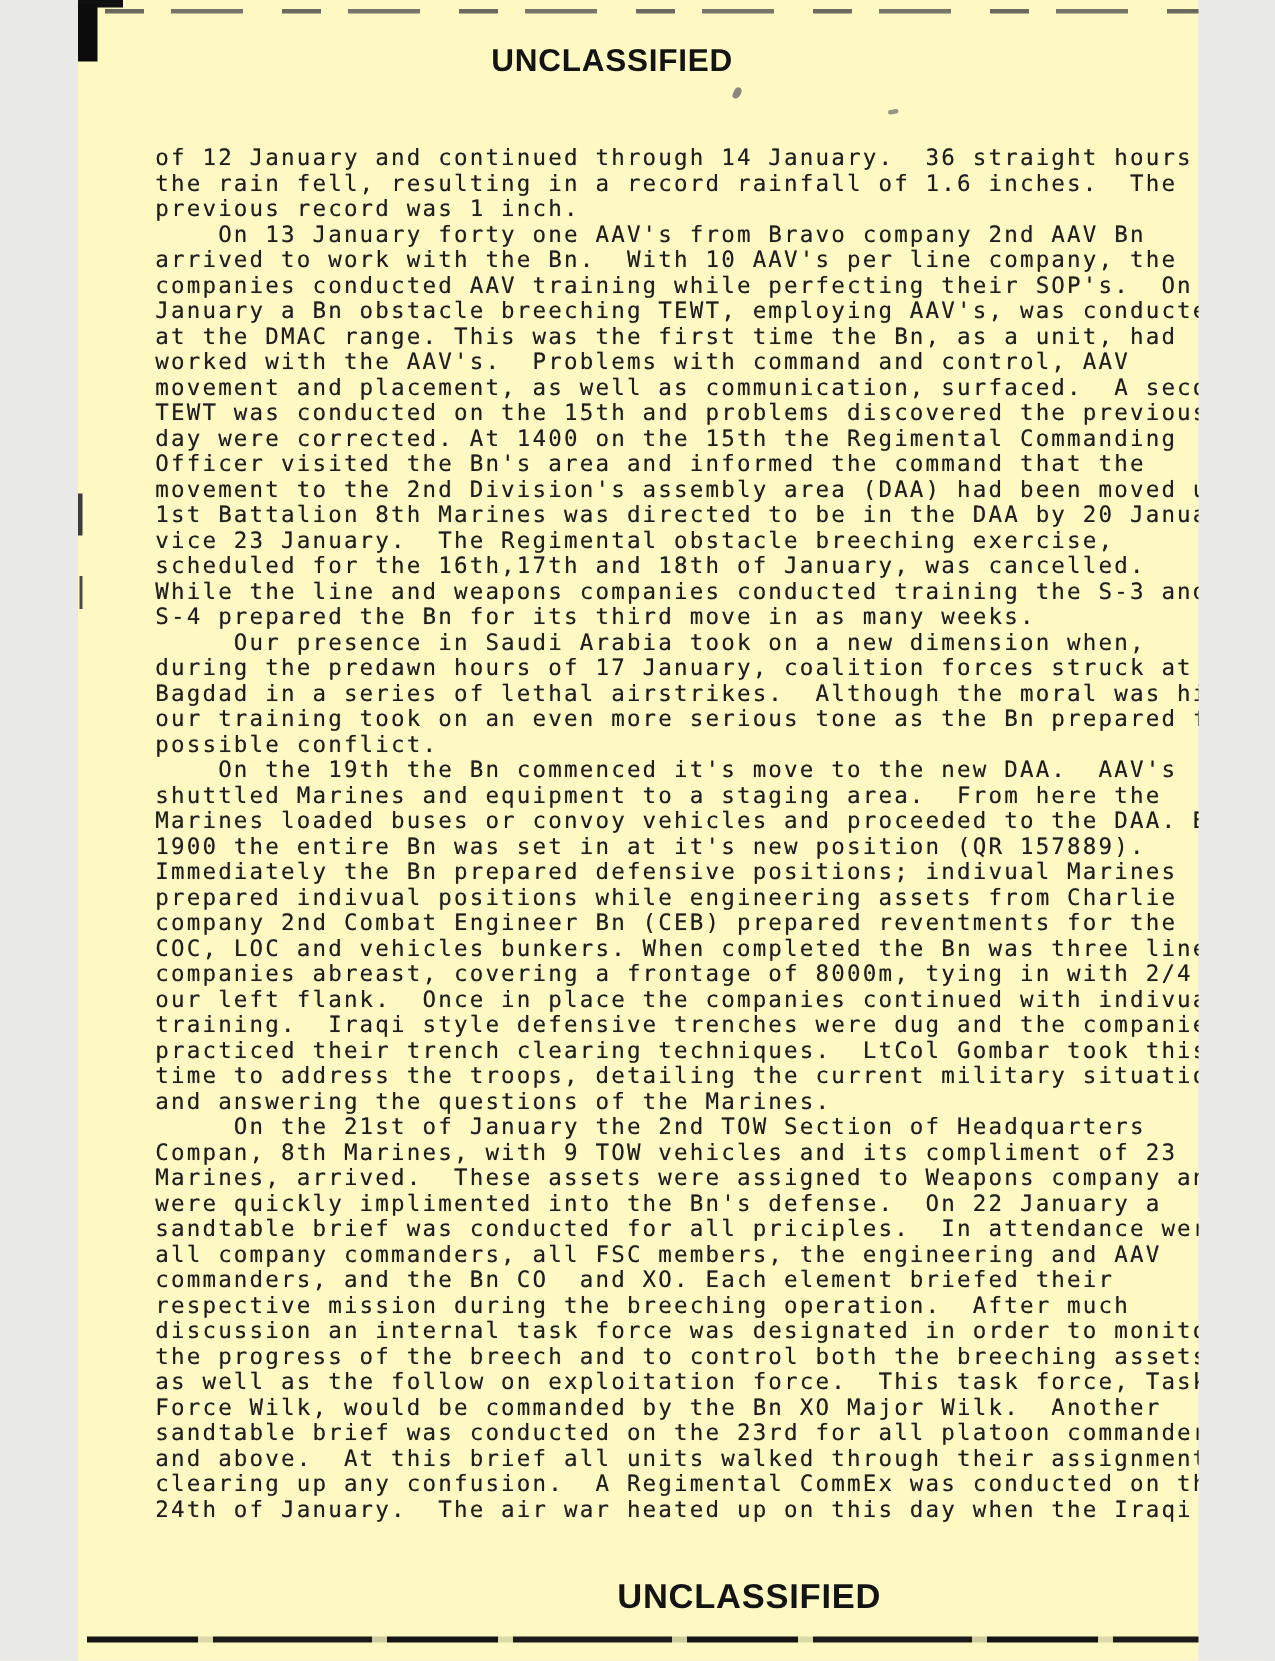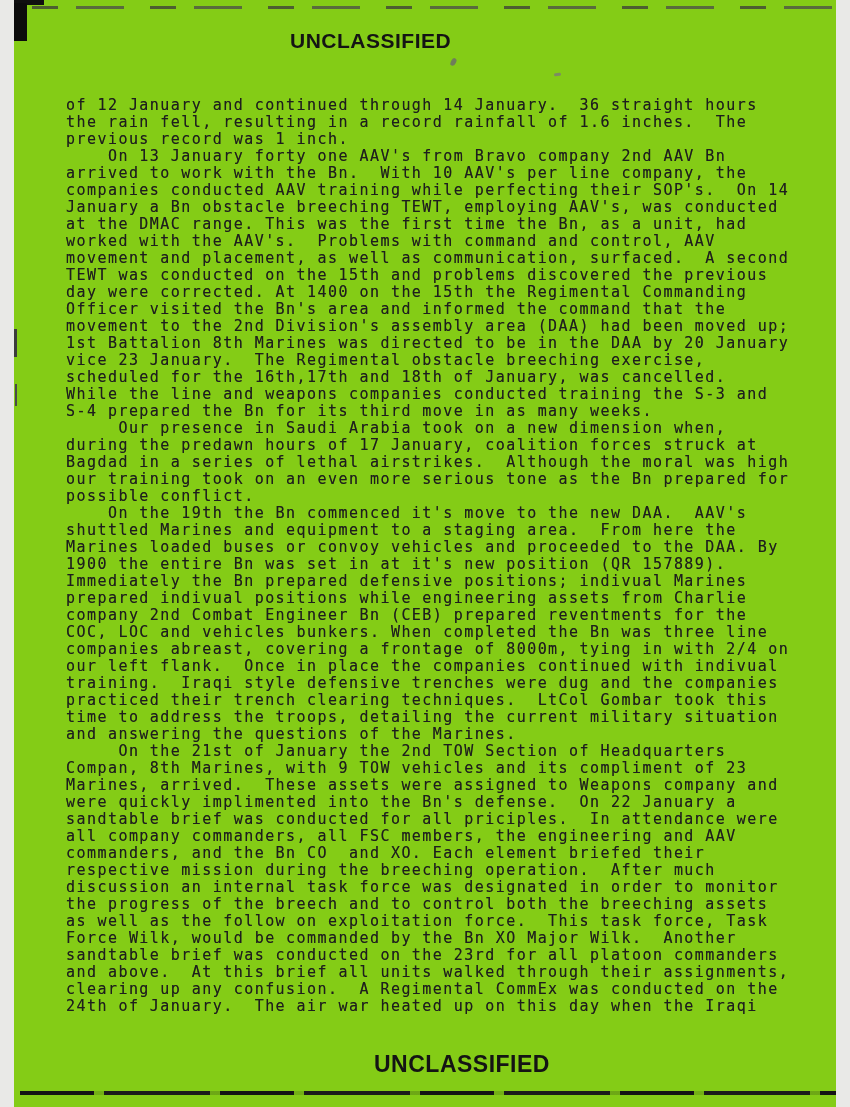--- a/index.html
+++ b/index.html
@@ -2,24 +2,24 @@
 <html><head>
 <meta charset="utf-8">
 <style>
   html, body {
     margin: 0;
     padding: 0;
     background: #e9e9e7;
   }
   .page {
     position: relative;
-    width: 822px;
+    width: 747px;
     height: 1107px;
     margin: 0 auto;
-    background: #84cc16;
+    background: #fef9c3;
     overflow: hidden;
     font-family: "DejaVu Sans Mono", monospace;
   }
   
   .artifact { position: absolute; }
   .top-dashes {
     left: 18px; top: 6px; width: 824px; height: 3px;
     background: repeating-linear-gradient(90deg,
       #3a3a3a 0 26px, transparent 26px 44px,
       #4a4a4a 44px 92px, transparent 92px 118px);

